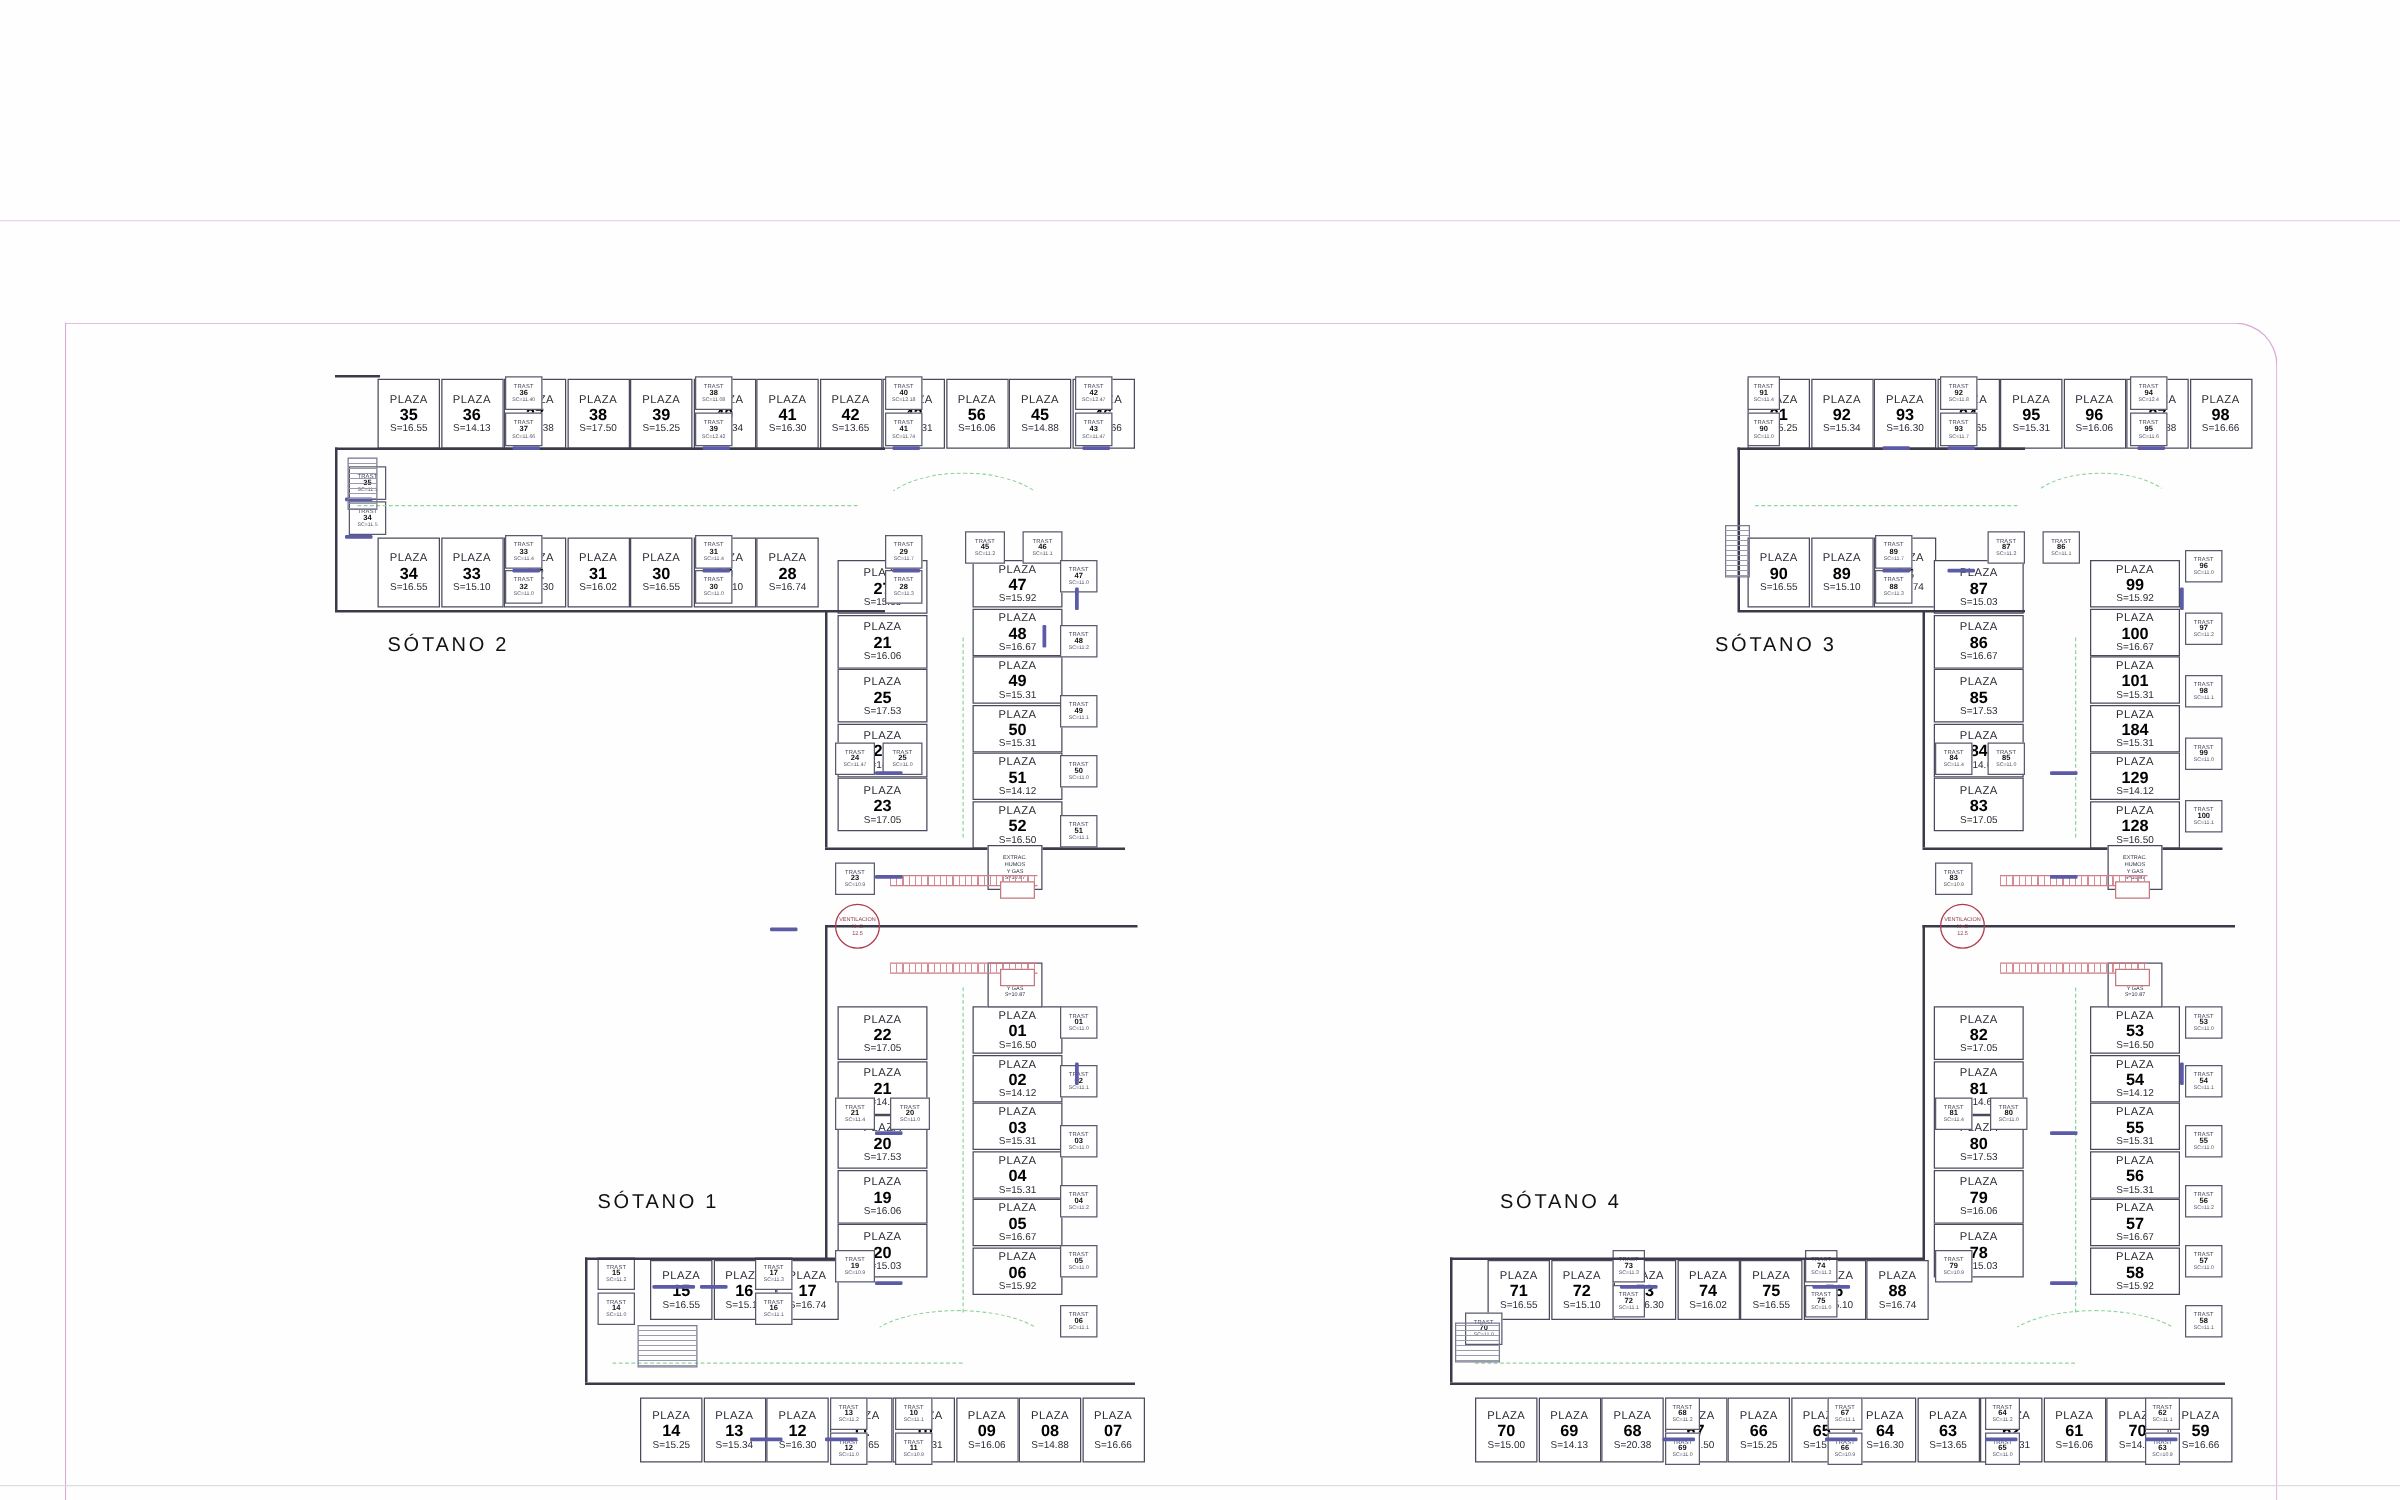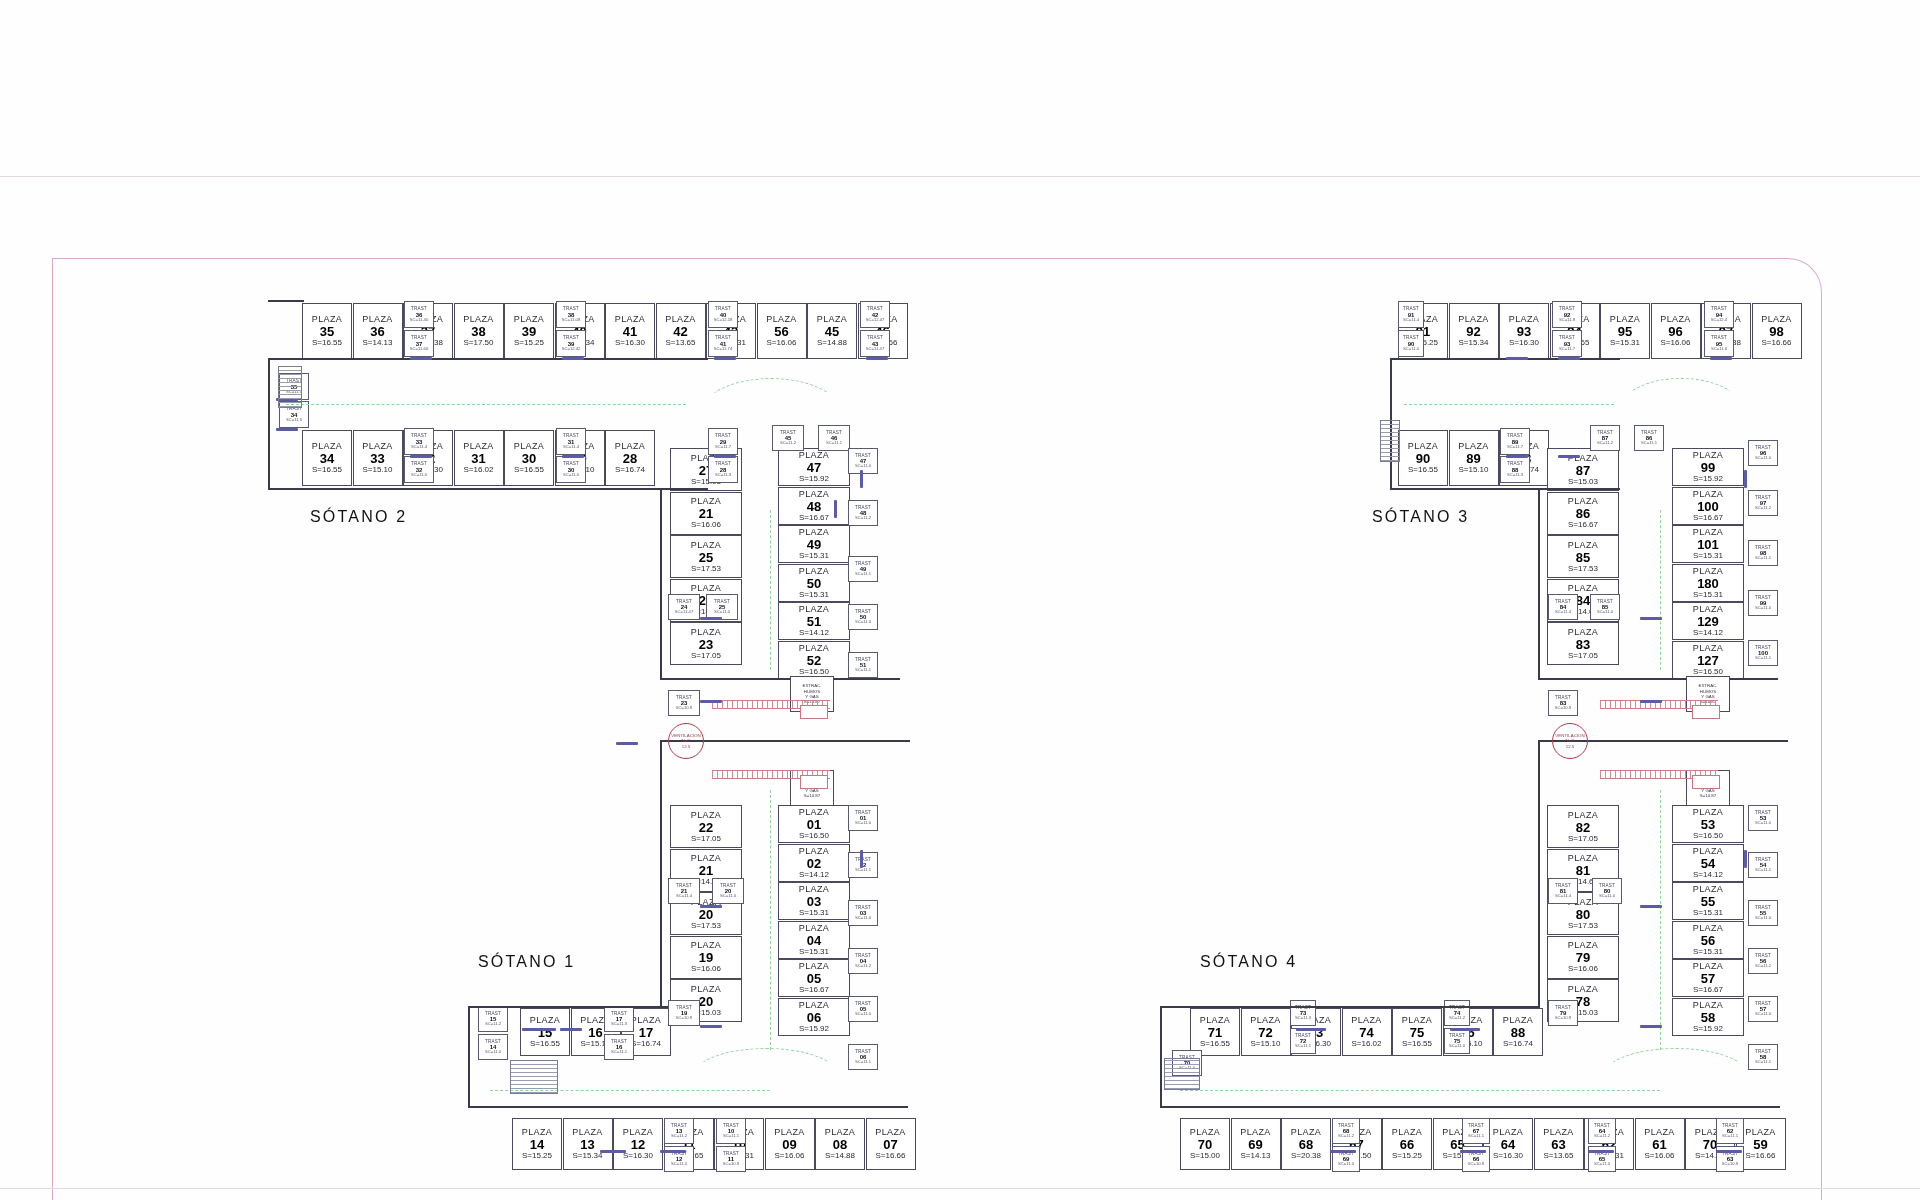--- a/index.html
+++ b/index.html
@@ -471,31 +471,31 @@
         <div class="num">100</div>
         <div class="s">S=16.67</div>
       </div>
       <div class="stall vert wide" style="left: 1672px; top: 525px; width: 72px; height: 38px;">
         <div class="pz">PLAZA</div>
         <div class="num">101</div>
         <div class="s">S=15.31</div>
       </div>
       <div class="stall vert wide" style="left: 1672px; top: 563.5px; width: 72px; height: 38px;">
         <div class="pz">PLAZA</div>
-        <div class="num">180</div>
+        <div class="num">184</div>
         <div class="s">S=15.31</div>
       </div>
       <div class="stall vert wide" style="left: 1672px; top: 602px; width: 72px; height: 38px;">
         <div class="pz">PLAZA</div>
         <div class="num">129</div>
         <div class="s">S=14.12</div>
       </div>
       <div class="stall vert wide" style="left: 1672px; top: 640.5px; width: 72px; height: 38px;">
         <div class="pz">PLAZA</div>
-        <div class="num">127</div>
+        <div class="num">128</div>
         <div class="s">S=16.50</div>
       </div>
     </div>
 
   <div class="floor-title" style="left:1200px;top:953px">SÓTANO 4</div>
 
   <div id="s4-left">
       <div class="stall vert wide" style="left: 1547px; top: 805px; width: 72px; height: 43px;">
         <div class="pz">PLAZA</div>
         <div class="num">82</div>

